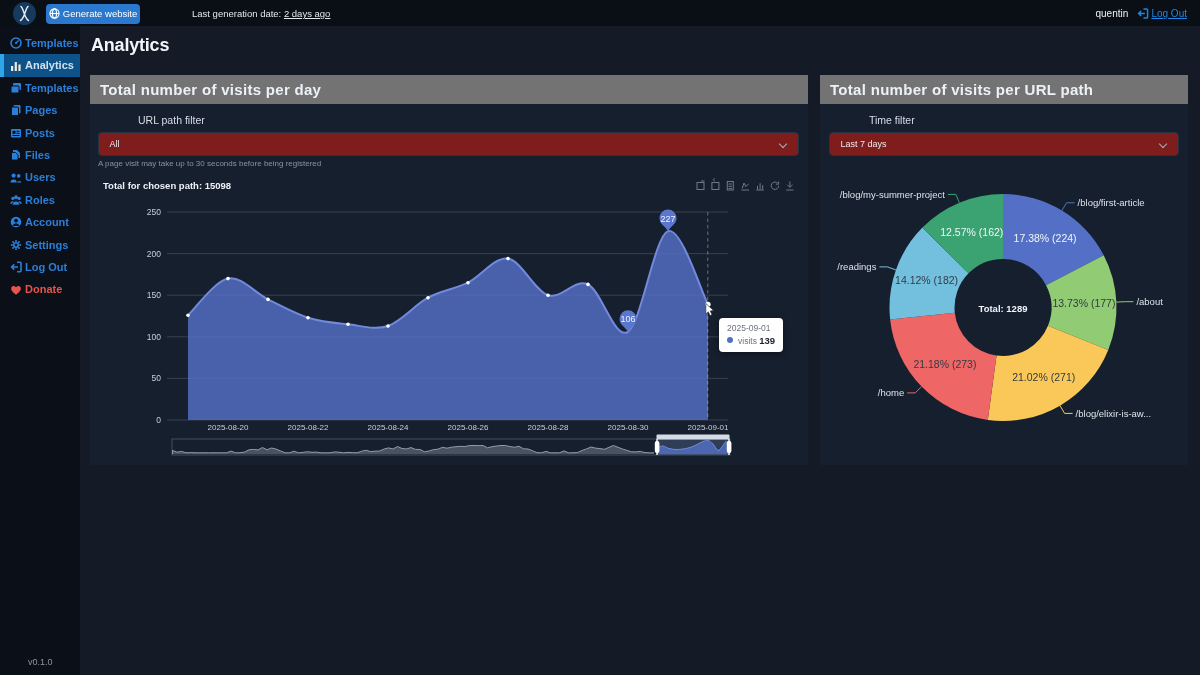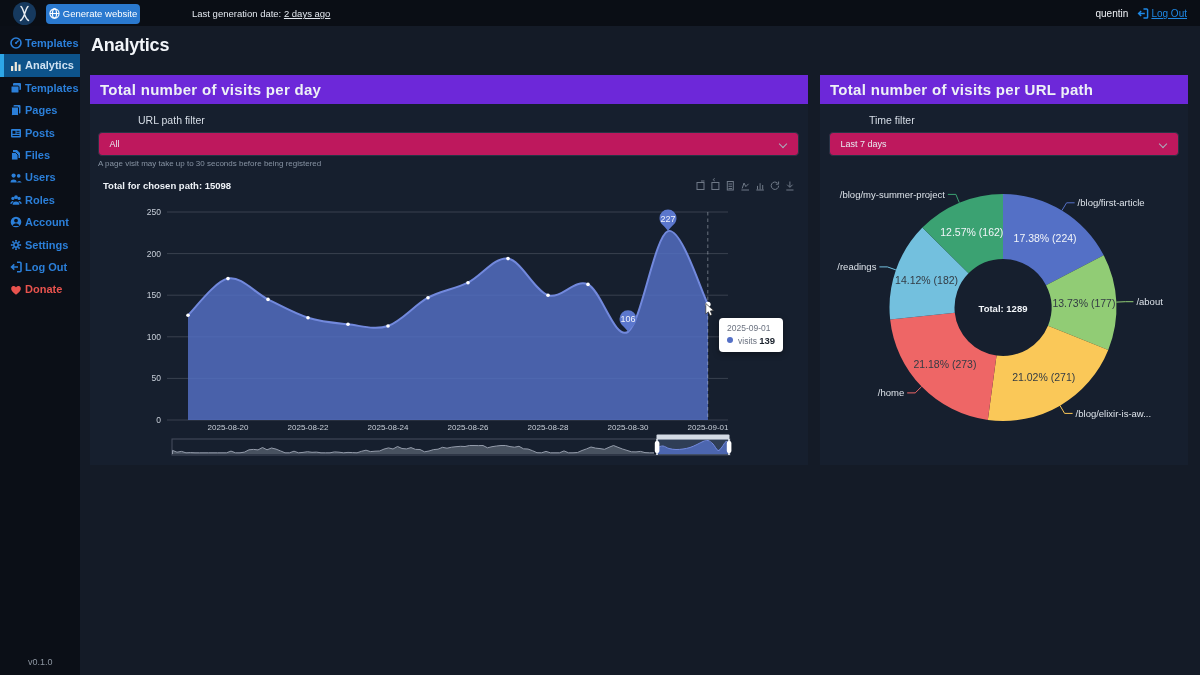--- a/index.html
+++ b/index.html
@@ -10,23 +10,23 @@
 .userbox { position:absolute; right:13px; top:8px; font-size:10px; color:#eef1f5; }
 .sidebar { position:absolute; left:0; top:26px; width:80px; height:649px; background:#0b0f17; }
 .nav { position:absolute; left:0; width:80px; height:22.4px; font-size:11px; font-weight:700; line-height:22.4px; }
 .nav span { position:absolute; left:25px; }
 .nav.active { background:#0d538a; }
 .nav.active::before { content:""; position:absolute; left:0; top:0; width:4px; height:22.4px; background:#2da7e8; }
 .ver { position:absolute; left:28px; bottom:8px; font-size:9px; color:#8d96a1; }
 .main { position:absolute; left:80px; top:26px; width:1120px; height:649px; background:#141b27; }
 h1 { position:absolute; left:91px; top:35px; font-size:18px; letter-spacing:-0.2px; color:#f2f5f9; }
 .panel { position:absolute; top:75px; background:#161f2e; }
-.panel .hd { height:29px; background:#6d28d9; color:#edf1f6; font-size:15px; font-weight:700; line-height:29px; padding-left:10px; letter-spacing:0.3px; }
+.panel .hd { height:29px; background:#737373; color:#edf1f6; font-size:15px; font-weight:700; line-height:29px; padding-left:10px; letter-spacing:0.3px; }
 .lbl { position:absolute; font-size:10.5px; color:#d6dde6;margin-left:40px; }
-.sel { position:absolute; height:24px; background:#be185d; border:1px solid #273345; border-radius:4px; font-size:9px; color:#e8ecf2; line-height:22px; padding-left:10.5px; }
+.sel { position:absolute; height:24px; background:#7f1d1d; border:1px solid #273345; border-radius:4px; font-size:9px; color:#e8ecf2; line-height:22px; padding-left:10.5px; }
 .sel::after { content:""; position:absolute; right:12px; top:8px; width:5px; height:5px; border-right:1.1px solid #a8b1bd; border-bottom:1.1px solid #a8b1bd; transform:rotate(45deg); }
 .note { position:absolute; font-size:8px; color:#8793a3; }
 .totline { position:absolute; font-size:9.5px; font-weight:700; color:#eef2f7; }
 .tooltip { position:absolute; left:719px; top:318px; width:64px; height:34px; background:#fff; border-radius:4px; box-shadow:0 2px 6px rgba(0,0,0,0.35); }
 .tooltip .d { position:absolute; left:8px; top:5px; font-size:8.5px; color:#6b7280; }
 .tooltip .dot { position:absolute; left:8px; top:19px; width:6px; height:6px; border-radius:50%; background:#5470c6; }
 .tooltip .v { position:absolute; left:19px; top:18px; font-size:8.5px; color:#6b7280; }
 .tooltip .n { position:absolute; right:8px; top:17px; font-size:9.5px; font-weight:700; color:#19202b; }
 </style></head>
 <body>

